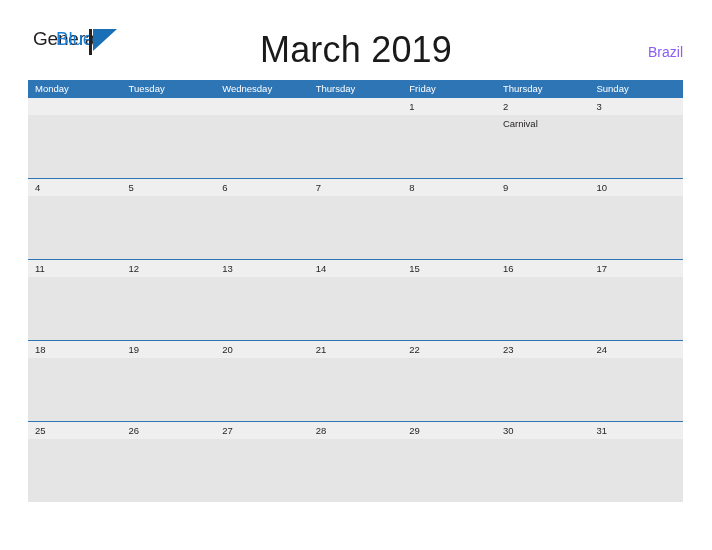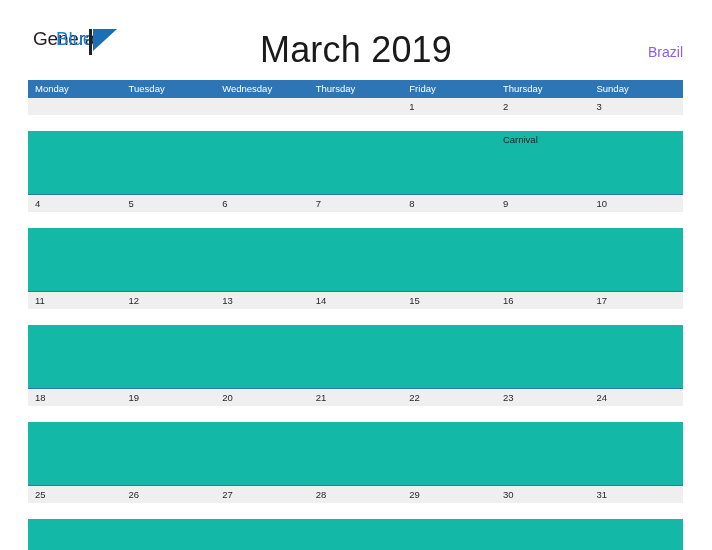--- a/index.html
+++ b/index.html
@@ -128,23 +128,22 @@
   .week-row:first-of-type {
     border-top: none;
   }
   .week-row .day-strip {
     display: flex;
     background: #efefef;
     height: 17px;
   }
   .week-row .body-strip {
     display: flex;
-    background: #14b8a6;
+    background: #e5e5e5;
     height: 63px;
-    margin-top: 16px;
   }
   .day-num {
     flex: 1 1 0;
     font-size: 9.5px;
     line-height: 17px;
     color: #231f20;
     padding-left: 7px;
     box-sizing: border-box;
   }
   .day-events {

